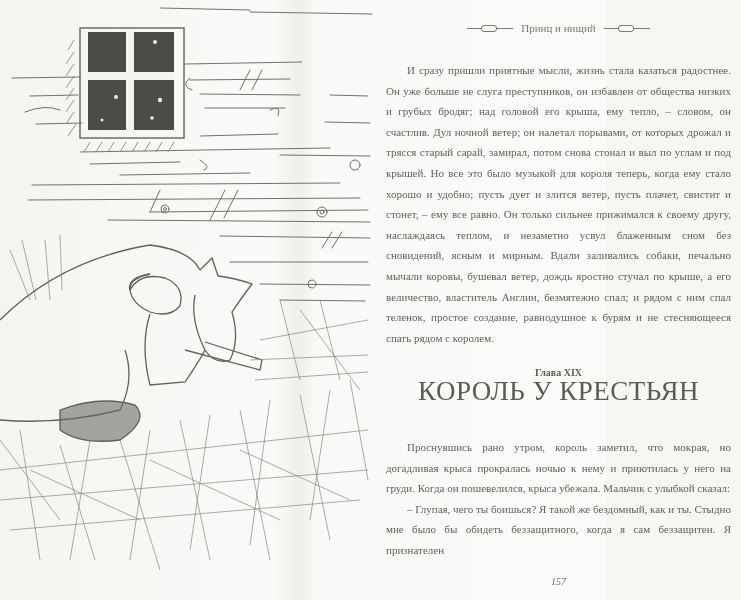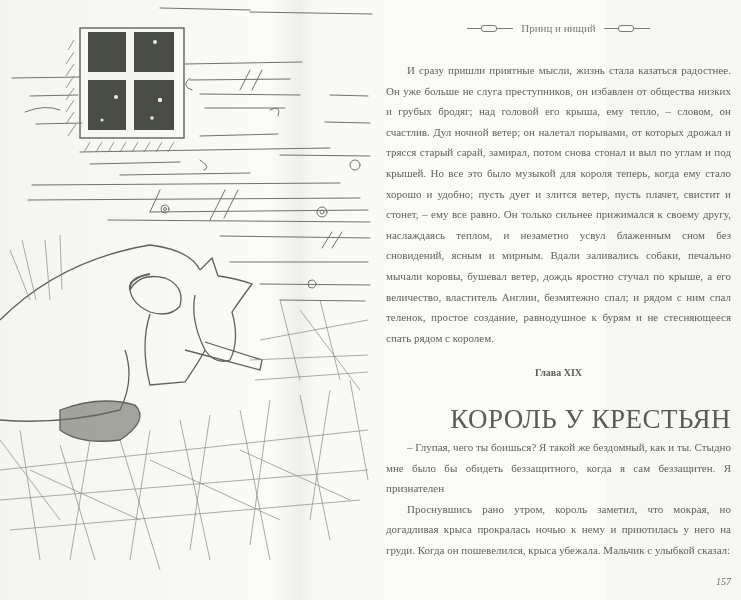--- a/index.html
+++ b/index.html
@@ -10,23 +10,23 @@
   .right{position:absolute;left:386px;top:0;width:345px;height:600px;}
   .running-head{position:absolute;top:21px;left:0;width:345px;text-align:center;font-size:11px;color:#7a7d72;}
   .running-head .orn{display:inline-block;vertical-align:middle;width:46px;height:8px;position:relative;}
   .running-head .orn::before{content:"";position:absolute;left:0;right:0;top:3.5px;height:1px;background:#7a7d72;}
   .running-head .orn::after{content:"";position:absolute;left:14px;top:1px;width:14px;height:5px;border:1px solid #7a7d72;border-radius:3px;background:#f8f8f6;}
   .running-head .title{margin:0 8px;vertical-align:middle;}
   .text{position:absolute;left:0;width:345px;font-size:11px;line-height:20.6px;text-align:justify;color:#60635a;}
   .text p{margin:0;text-indent:21px;}
   .t1{top:60px;}
   .chapter-label{position:absolute;top:367px;left:0;width:345px;text-align:center;font-size:10px;font-weight:bold;color:#5a5d54;}
-  .chapter-title{position:absolute;top:404px;left:0;width:345px;text-align:right;font-size:27px;letter-spacing:0.5px;color:#595c53;}
+  .chapter-title{position:absolute;top:376px;left:0;width:345px;text-align:center;font-size:27px;letter-spacing:0.5px;color:#595c53;}
   .t2{top:437px;}
-  .page-number{position:absolute;top:576px;left:0;width:345px;text-align:right;font-size:10px;font-style:italic;color:#6c6f66;}
+  .page-number{position:absolute;top:576px;left:0;width:345px;text-align:center;font-size:10px;font-style:italic;color:#6c6f66;}
 </style>
 </head>
 <body>
 
 <div class="spread">
 
   <div class="left">
     <svg class="illustration" viewBox="0 0 375 600" xmlns="http://www.w3.org/2000/svg">
       <g stroke="#6f7368" fill="none" stroke-width="1" stroke-linecap="round">
 
@@ -158,20 +158,20 @@
     </div>
 
     <div class="text t1">
       <p>И сразу пришли приятные мысли, жизнь стала казаться радостнее. Он уже больше не слуга преступников, он избавлен от общества низких и грубых бродяг; над головой его крыша, ему тепло, – словом, он счастлив. Дул ночной ветер; он налетал порывами, от которых дрожал и трясся старый сарай, замирал, потом снова стонал и выл по углам и под крышей. Но все это было музыкой для короля теперь, когда ему стало хорошо и удобно; пусть дует и злится ветер, пусть плачет, свистит и стонет, – ему все равно. Он только сильнее прижимался к своему другу, наслаждаясь теплом, и незаметно усвул блаженным сном без сновидений, ясным и мирным. Вдали заливались собаки, печально мычали коровы, бушевал ветер, дождь яростно стучал по крыше, а его величество, властитель Англии, безмятежно спал; и рядом с ним спал теленок, простое создание, равнодушное к бурям и не стесняющееся спать рядом с королем.</p>
     </div>
 
     <div class="chapter-label">Глава XIX</div>
     <div class="chapter-title">КОРОЛЬ У КРЕСТЬЯН</div>
 
     <div class="text t2">
+      <p>Проснувшись рано утром, король заметил, что мокрая, но догадливая крыса прокралась ночью к нему и приютилась у него на груди. Когда он пошевелился, крыса убежала. Мальчик с улыбкой сказал:</p>
       <p>– Глупая, чего ты боишься? Я такой же бездомный, как и ты. Стыдно мне было бы обидеть беззащитного, когда я сам беззащитен. Я признателен</p>
-      <p>Проснувшись рано утром, король заметил, что мокрая, но догадливая крыса прокралась ночью к нему и приютилась у него на груди. Когда он пошевелился, крыса убежала. Мальчик с улыбкой сказал:</p>
     </div>
 
     <div class="page-number">157</div>
   </div>
 
 </div>
 
 </body></html>

